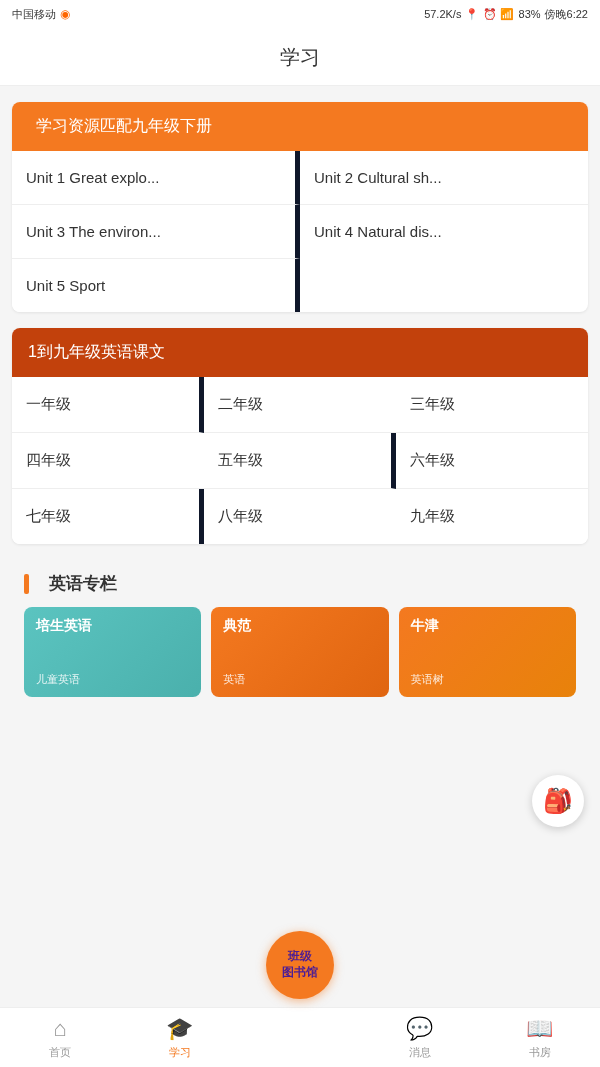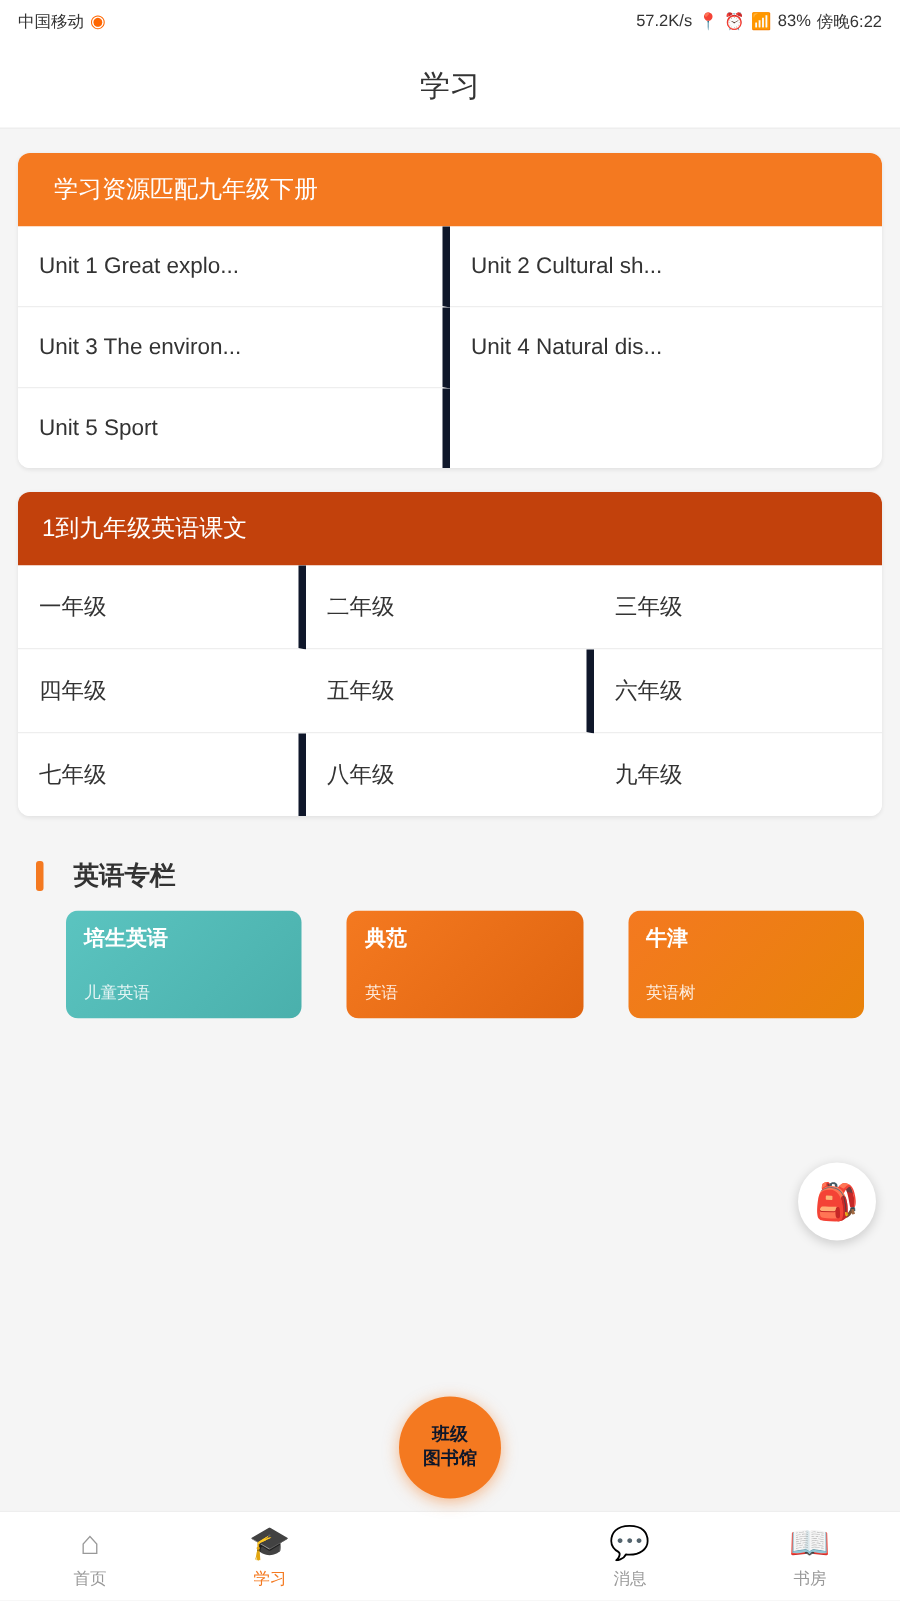--- a/index.html
+++ b/index.html
@@ -112,25 +112,24 @@
     }
 
     .english-cards {
       display: flex;
       gap: 10px;
       overflow: hidden;
     }
     .english-card {
       flex: 1;
       border-radius: 8px;
-      height: 72px;
+      height: 90px;
       overflow: hidden;
       position: relative;
       cursor: pointer;
-      margin-left: 20px;
     }
     .english-card.pearson { background: linear-gradient(135deg, #5bc4c0 0%, #4ab0ac 100%); }
     .english-card.classic { background: linear-gradient(135deg, #f47920 0%, #e06510 100%); }
     .english-card.oxford { background: linear-gradient(135deg, #f47920 0%, #e8820a 100%); }
     .english-card-title {
       position: absolute;
       top: 10px;
       left: 12px;
       font-size: 14px;
       font-weight: 600;
@@ -174,21 +173,21 @@
       display: flex;
       flex-direction: column;
       align-items: center;
       justify-content: center;
       cursor: pointer;
       z-index: 20;
       box-shadow: 0 2px 10px rgba(244,121,32,0.5);
     }
     .fab-library-text {
       font-size: 12px;
-      color: #0f172a;
+      color: #4c1d95;
       font-weight: 600;
       line-height: 1.3;
       text-align: center;
     }
 
     
     .bottom-nav {
       position: absolute;
       bottom: 0;
       left: 0;

